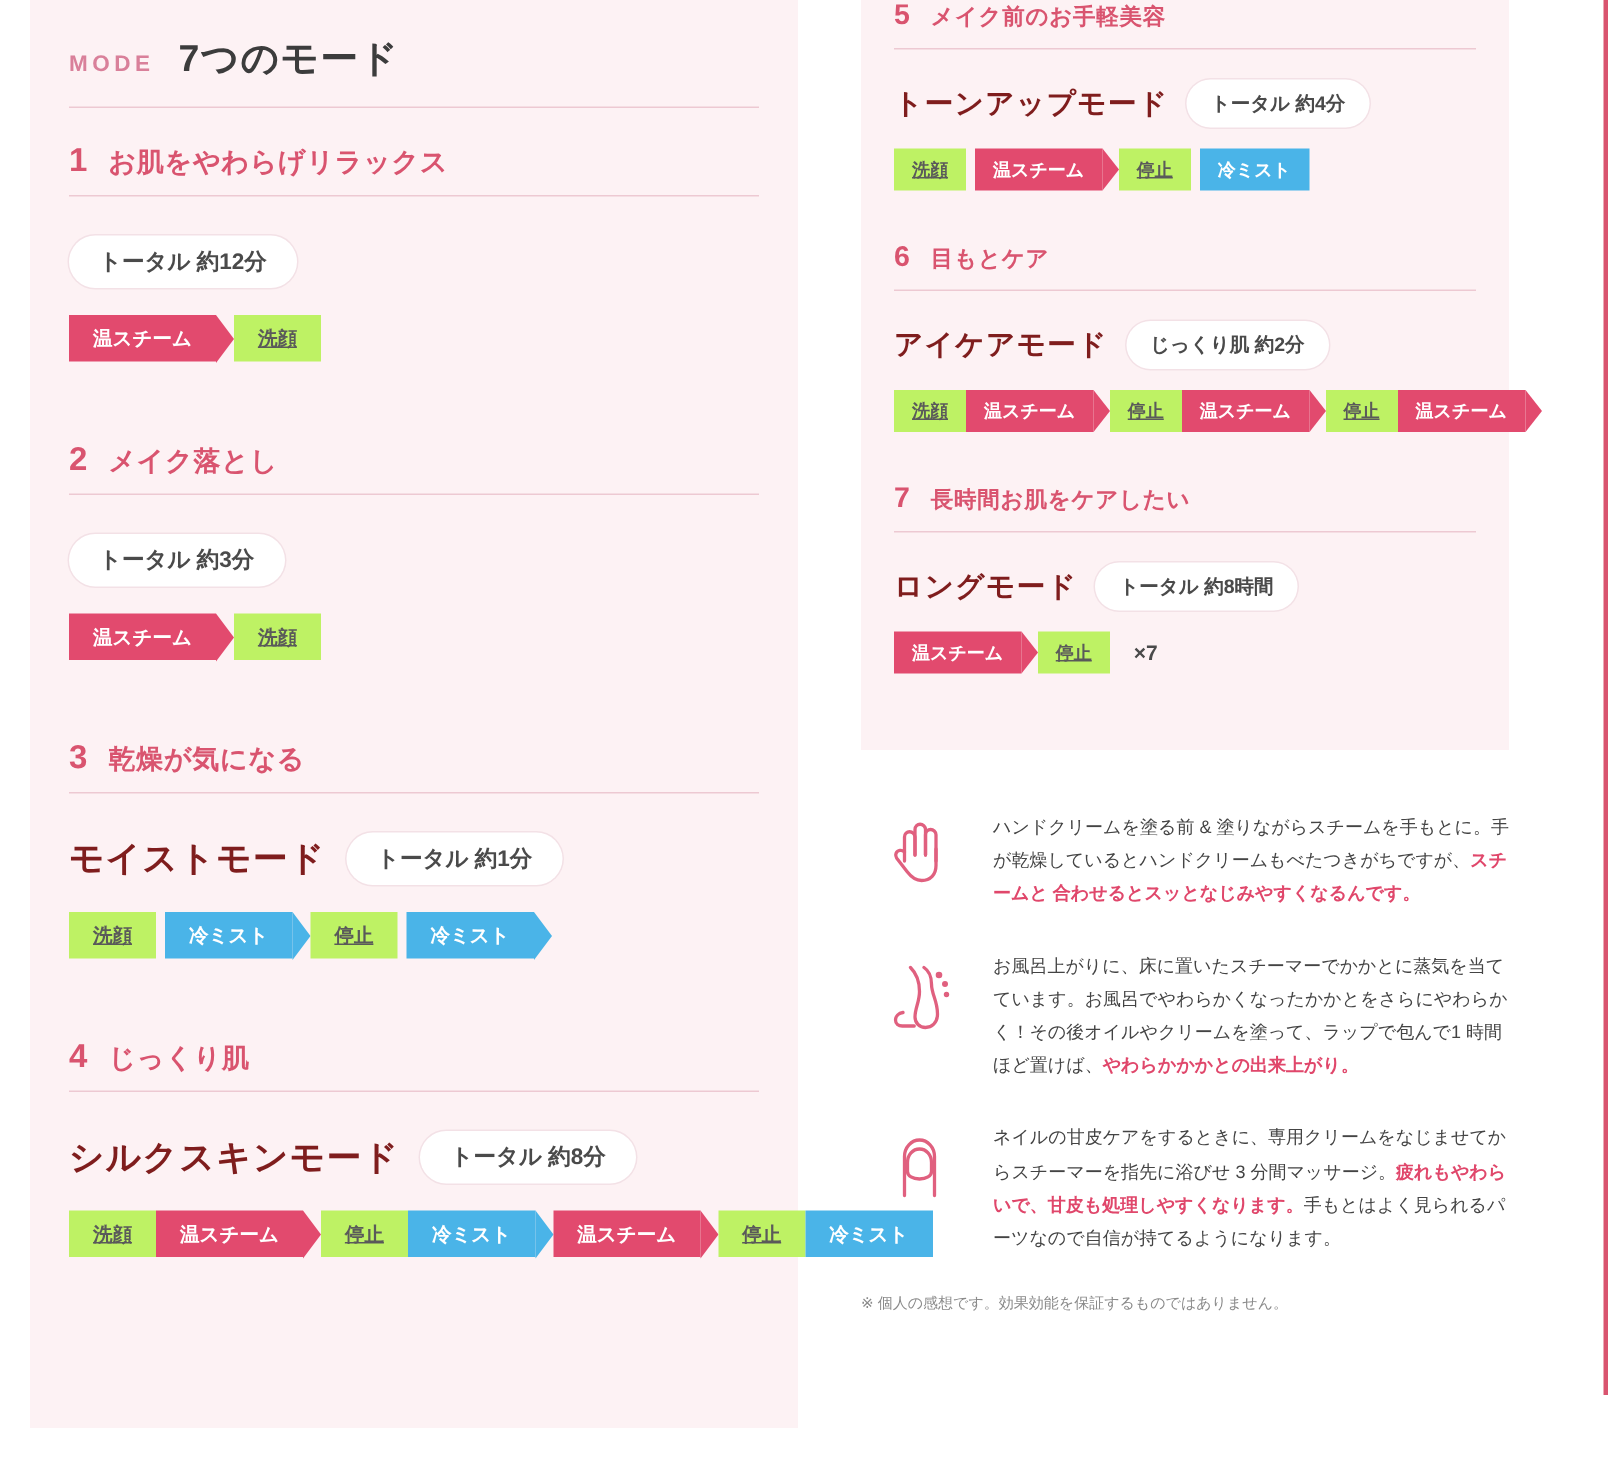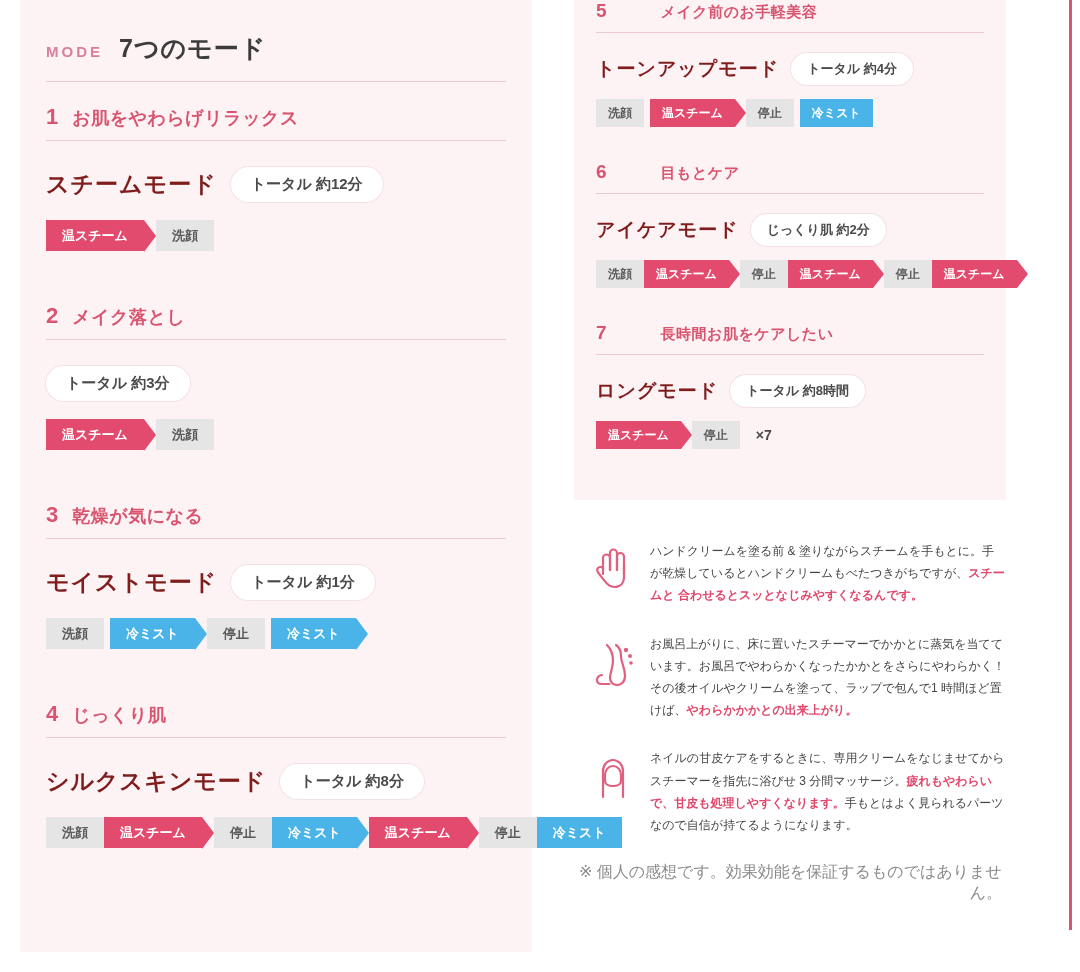--- a/index.html
+++ b/index.html
@@ -17,21 +17,21 @@
     position:absolute;left:20px;top:0;width:512px;height:952px;
     background:#fdf2f4;
   }
   .left-rule{
     position:absolute;left:20px;top:8px;width:512px;height:3px;background:#d9546f;
   }
   .left-inner{position:absolute;left:0;top:0;width:512px;padding:0 26px;box-sizing:border-box;}
 
   .mode-head{
     display:flex;align-items:baseline;gap:16px;
-    padding-top:32px;padding-bottom:16px;
+    padding-top:22px;padding-bottom:16px;
     border-bottom:1px solid #edc9d2;
     margin-bottom:0;
   }
   .mode-head .en{
     color:#d9809a;font-size:15px;letter-spacing:3px;font-weight:600;
   }
   .mode-head .jp{
     color:#3c3c3c;font-size:25px;font-weight:bold;letter-spacing:1px;text-align:center;
   }
 
@@ -49,21 +49,21 @@
     background:#ffffff;border-radius:22px;padding:8px 20px;
     font-size:15px;color:#4a4a4a;font-weight:bold;white-space:nowrap;
     box-shadow:0 0 0 1px #f3e1e6;
   }
 
   .steps{display:flex;align-items:center;margin-top:18px;margin-bottom:30px;flex-wrap:nowrap;}
   .chip{
     position:relative;font-size:13px;font-weight:bold;padding:9px 16px;
     white-space:nowrap;line-height:1;
   }
-  .chip.white{background:#e5e5e5;color:#5a5a5a;}
+  .chip.white{background:#bef264;color:#5a5a5a;text-decoration:underline;}
   .chip.pink{background:#e24a6e;color:#ffffff;}
   .chip.blue{background:#4ab4e8;color:#ffffff;}
   .chip.arrow::after{
     content:"";position:absolute;right:-12px;top:0;width:0;height:0;
     border-top:16px solid transparent;border-bottom:16px solid transparent;
     border-left:12px solid #e24a6e;
   }
   .chip.blue.arrow::after{border-left-color:#4ab4e8;}
   .chip.arrow{margin-right:12px;}
   .chip-gap{width:6px;}
@@ -71,44 +71,44 @@
 
   
   .right-col{
     position:absolute;left:574px;top:0;width:432px;height:500px;
     background:#fdf2f4;
   }
   .right-inner{padding:0 22px;box-sizing:border-box;width:432px;}
   .right-inner .sec{padding-top:14px;}
   .right-inner .sec:first-child{padding-top:0;}
   .right-inner .sec-title .num{font-size:19px;}
-  .right-inner .sec-title .txt{font-size:15px;margin-left:40px;}
+  .right-inner .sec-title .txt{font-size:15px;}
   .right-inner .mode-row{margin-top:20px;gap:12px;}
   .right-inner .mode-name{font-size:19px;}
   .right-inner .total-pill{font-size:13px;padding:7px 16px;}
   .right-inner .steps{margin-top:14px;margin-bottom:20px;}
   .right-inner .chip{font-size:12px;padding:8px 12px;}
   .right-inner .chip.arrow::after{
     border-top:14px solid transparent;border-bottom:14px solid transparent;
     border-left-width:11px;right:-11px;
   }
   .right-inner .chip.arrow{margin-right:11px;}
 
   
   .reco{position:absolute;left:574px;top:540px;width:432px;}
   .reco-title{
     text-align:center;color:#e0607f;font-size:20px;font-weight:bold;letter-spacing:1px;
     margin-bottom:26px;
   }
-  .reco-item{display:flex;gap:6px;margin-bottom:26px;padding-left:8px;}
+  .reco-item{display:flex;gap:18px;margin-bottom:26px;padding-left:8px;}
   .reco-icon{width:62px;flex:0 0 62px;display:flex;align-items:flex-start;justify-content:center;padding-top:4px;}
   .reco-text{font-size:12px;line-height:1.85;color:#444;}
   .reco-text b{color:#e0476b;font-weight:bold;}
   .note{
-    text-align:right;font-size:16px;color:#8a8a8a;margin-top:10px;padding-right:4px;
+    font-size:10px;color:#8a8a8a;margin-top:10px;padding-right:4px;
   }
 
   .right-edge{
     position:absolute;right:8px;top:0;width:3px;height:930px;background:#d9546f;
   }
 </style>
 </head>
 <body>
 
 <div class="page">
@@ -121,21 +121,20 @@
         <span class="en">MODE</span>
         <span class="jp">7つのモード</span>
       </div>
       <div id="left-sections">
           <div class="sec">
             <div class="sec-title">
               <span class="num">1</span>
               <span class="txt">お肌をやわらげリラックス</span>
             </div>
             <div class="mode-row">
-              <span class="mode-name">スチームモード</span>
               <span class="total-pill">トータル 約12分</span>
             </div>
             <div class="steps">
               <span class="chip pink arrow">温スチーム</span>
               <span class="chip white">洗顔</span>
             </div>
           </div>
           <div class="sec">
             <div class="sec-title">
               <span class="num">2</span>

